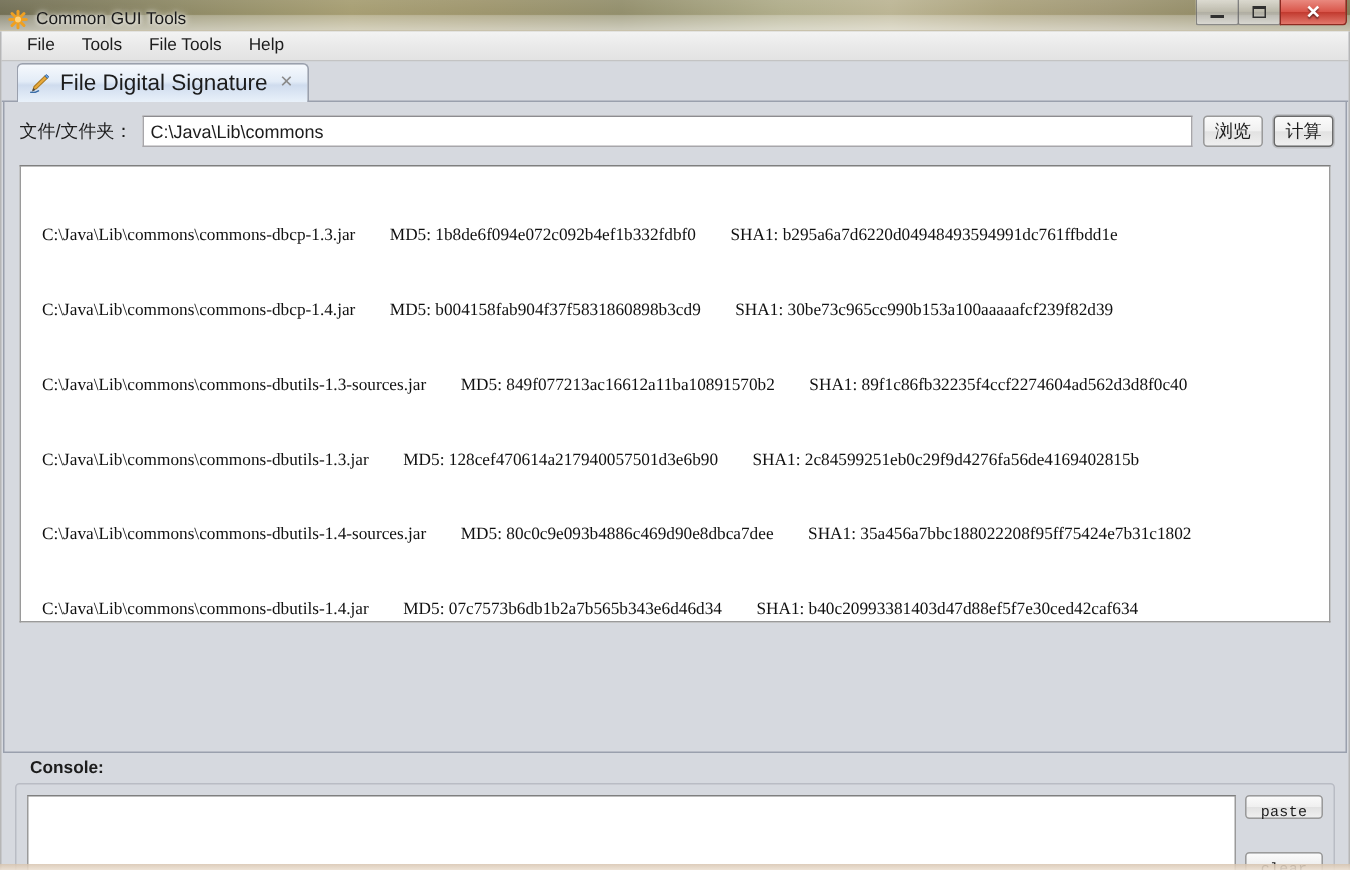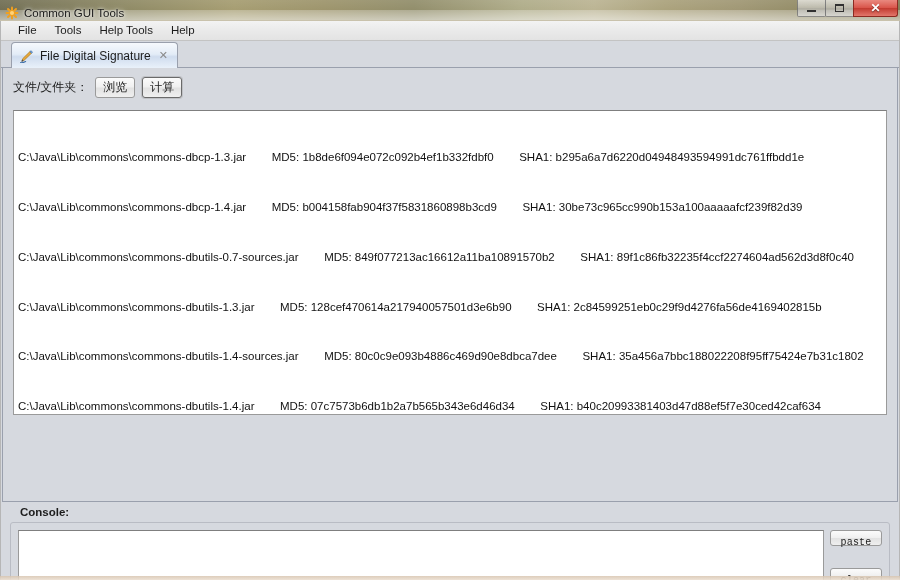--- a/index.html
+++ b/index.html
@@ -165,21 +165,21 @@
     margin-top: 1px;
     padding: 0 9px 0 8px;
     box-sizing: border-box;
     background: linear-gradient(to bottom, #f6f9fd 0%, #e3ecf7 45%, #cfdcee 55%, #e9f1fa 100%);
     border: 1px solid #9aa0ad;
     border-bottom: none;
     border-radius: 4px 4px 0 0;
     z-index: 2;
   }
   .tab-label {
-    font-size: 12px;
+    font-size: 15px;
     color: #1c1c1c;
     white-space: nowrap;
   }
   .tab-close {
     font-size: 11px;
     color: #8a8a8a;
     line-height: 1;
     cursor: default;
     margin-left: 2px;
   }
@@ -293,26 +293,26 @@
     margin: 12px 10px 0 10px;
     height: 305px;
     background: #ffffff;
     border: 1px solid #9a9a9a;
     border-top-color: #7f7f7f;
     box-sizing: border-box;
     overflow: hidden;
     position: relative;
   }
   .results {
-    padding: 5px 4px;
+    padding: 5px 14px;
     font-size: 11.5px;
     color: #111111;
     line-height: 16.6px;
     white-space: pre;
-    font-family: Liberation Sans, sans-serif;
+    font-family: Liberation Serif, serif;
   }
   .results .line { white-space: pre; }
 
   
   .console-section {
     position: relative;
     margin: 0 1px;
     background: #d6d9df;
     padding: 0 8px 6px 8px;
     box-sizing: border-box;
@@ -400,21 +400,21 @@
         <span class="glyph-close">✕</span>
       </div>
     </div>
   </div>
 
   <div class="window-body">
 
     <div class="menubar">
       <div class="menuitem">File</div>
       <div class="menuitem">Tools</div>
-      <div class="menuitem">Help Tools</div>
+      <div class="menuitem">File Tools</div>
       <div class="menuitem">Help</div>
     </div>
 
     <div class="tabstrip">
       <div class="tab">
         <span class="tab-icon">
           <svg width="14" height="13" viewBox="0 0 14 13">
             <path d="M2 11 L4.2 10.2 L11.5 3.2 L9.9 1.6 L2.7 8.7 Z" fill="#e8a93a" stroke="#a8761d" stroke-width="0.7"></path>
             <path d="M9.9 1.6 L11.5 3.2 L12.6 2.2 L11.0 0.7 Z" fill="#6f9fd8" stroke="#3c6ea8" stroke-width="0.6"></path>
             <path d="M1.3 12.1 L2.2 9.6 L3.6 11.0 Z" fill="#4a4a4a"></path>
@@ -423,30 +423,31 @@
         </span>
         <span class="tab-label">File Digital Signature</span>
         <span class="tab-close">✕</span>
       </div>
     </div>
 
     <div class="content">
 
       <div class="row-path">
         <span class="lbl">文件/文件夹：</span>
+        <input id="path-input" class="txtinput" type="text" value="C:\Java\Lib\commons" style="">
         <button class="btn">浏览</button>
         <button class="btn strong">计算</button>
       </div>
 
 
       <div class="results-wrap">
         <div class="results">
           <div class="line">C:\Java\Lib\commons\commons-dbcp-1.3.jar        MD5: 1b8de6f094e072c092b4ef1b332fdbf0        SHA1: b295a6a7d6220d04948493594991dc761ffbdd1e</div>
           <div class="line">C:\Java\Lib\commons\commons-dbcp-1.4.jar        MD5: b004158fab904f37f5831860898b3cd9        SHA1: 30be73c965cc990b153a100aaaaafcf239f82d39</div>
-          <div class="line">C:\Java\Lib\commons\commons-dbutils-0.7-sources.jar        MD5: 849f077213ac16612a11ba10891570b2        SHA1: 89f1c86fb32235f4ccf2274604ad562d3d8f0c40</div>
+          <div class="line">C:\Java\Lib\commons\commons-dbutils-1.3-sources.jar        MD5: 849f077213ac16612a11ba10891570b2        SHA1: 89f1c86fb32235f4ccf2274604ad562d3d8f0c40</div>
           <div class="line">C:\Java\Lib\commons\commons-dbutils-1.3.jar        MD5: 128cef470614a217940057501d3e6b90        SHA1: 2c84599251eb0c29f9d4276fa56de4169402815b</div>
           <div class="line">C:\Java\Lib\commons\commons-dbutils-1.4-sources.jar        MD5: 80c0c9e093b4886c469d90e8dbca7dee        SHA1: 35a456a7bbc188022208f95ff75424e7b31c1802</div>
           <div class="line">C:\Java\Lib\commons\commons-dbutils-1.4.jar        MD5: 07c7573b6db1b2a7b565b343e6d46d34        SHA1: b40c20993381403d47d88ef5f7e30ced42caf634</div>
           
           
         </div>
       </div>
 
     </div>
 

